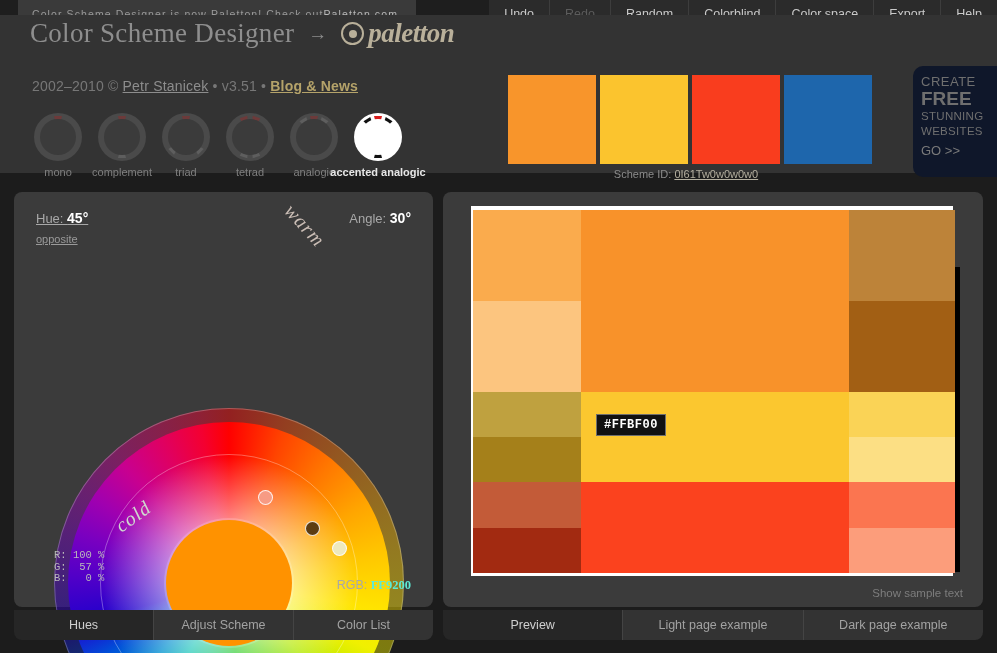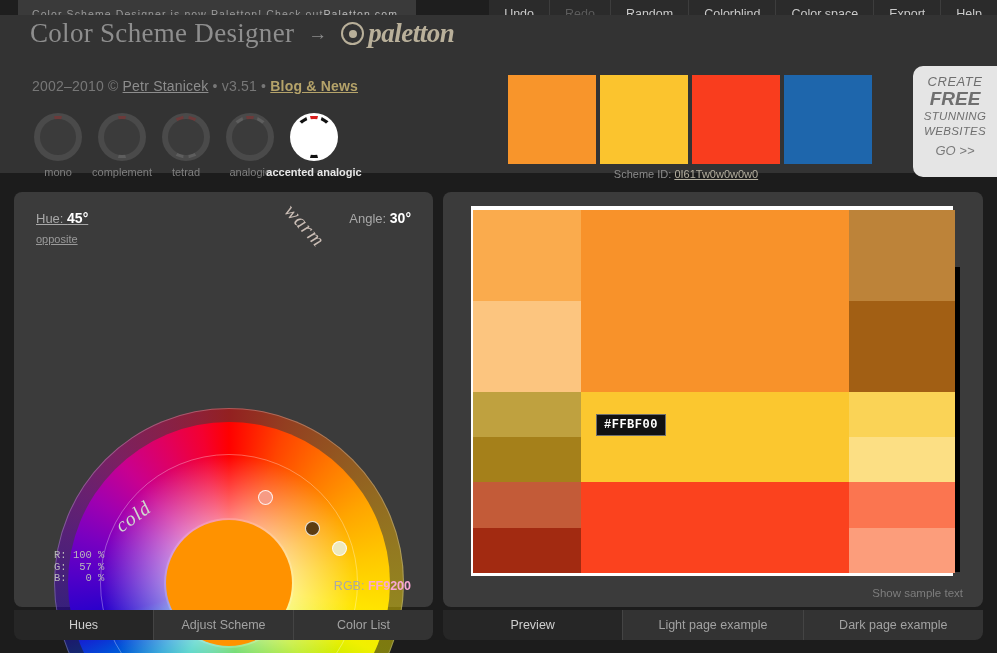--- a/index.html
+++ b/index.html
@@ -111,24 +111,23 @@
   #swatches .sw { width:88px; height:89px; }
   #schemeid {
     position:absolute; left:508px; top:153px; width:356px;
     text-align:center; font-size:11px; color:#8c8c8c;
   }
   #schemeid a { color:#b5b0a0; text-decoration:underline; }
 
   
   #ad {
     position:absolute; right:0px; top:51px; width:84px; height:111px;
-    background:#e5e5e5; border-radius:10px 0 0 10px;
-    padding:8px 8px 0 8px; text-align:center; color:#6f6f6f;
+    background:#0f172a; border-radius:10px 0 0 10px;
+    padding:8px 8px 0 8px; text-align:left; color:#6f6f6f;
     line-height:15px;
-    font-style:italic;
   }
   #ad .l1{font-size:13px;letter-spacing:.5px;}
   #ad .l2{font-size:19px;font-weight:bold;line-height:20px;}
   #ad .l3{font-size:11.5px;letter-spacing:.3px;}
   #ad .l4{font-size:11.5px;letter-spacing:.3px;}
   #ad .l5{font-size:13px;margin-top:4px;color:#7a7a7a;}
 
   
   #leftpanel {
     position:absolute; left:14px; top:192px; width:419px; height:415px;
@@ -195,21 +194,21 @@
     position:absolute; left:100px; top:313px; font-size:20px;
     font-family:"Liberation Serif", serif; font-style:italic;
     color:#cfd8cf; transform:rotate(-36deg); letter-spacing:1px;
   }
   #rgbpct {
     position:absolute; left:40px; top:358px;
     font-family:"Liberation Mono", monospace;
     font-size:10.5px; color:#b9b9b9; line-height:11.5px; white-space:pre;
   }
   #rgbhex { position:absolute; right:22px; bottom:14px; font-size:12.5px; color:#a8a8a8; }
-  #rgbhex b { color:#f9a8d4; }
+  #rgbhex b { color:#5eead4;font-family:Liberation Serif, serif; }
 
   
   #rightpanel {
     position:absolute; left:443px; top:192px; width:540px; height:415px;
     background:#3b3b3b; border-radius:8px;
   }
   #previewframe {
     position:absolute; left:28px; top:14px; width:482px; height:370px;
     background:#ffffff;
   }
@@ -301,20 +300,29 @@
       </div>
       <div class="lbl">mono</div>
     </div>
     <div class="preset">
       <div class="wheel">
         <div class="ptr main" style="transform:rotate(0deg)"></div>
         <div class="ptr" style="transform:rotate(180deg)"></div>
         <div class="inner"></div>
       </div>
       <div class="lbl">complement</div>
+    </div>
+    <div class="preset">
+      <div class="wheel">
+        <div class="ptr main" style="transform:rotate(0deg)"></div>
+        <div class="ptr" style="transform:rotate(135deg)"></div>
+        <div class="ptr" style="transform:rotate(225deg)"></div>
+        <div class="inner"></div>
+      </div>
+      <div class="lbl">triad</div>
     </div>
     <div class="preset">
       <div class="wheel">
         <div class="ptr main" style="transform:rotate(-18deg)"></div>
         <div class="ptr main" style="transform:rotate(18deg)"></div>
         <div class="ptr" style="transform:rotate(162deg)"></div>
         <div class="ptr" style="transform:rotate(198deg)"></div>
         <div class="inner"></div>
       </div>
       <div class="lbl">tetrad</div>

